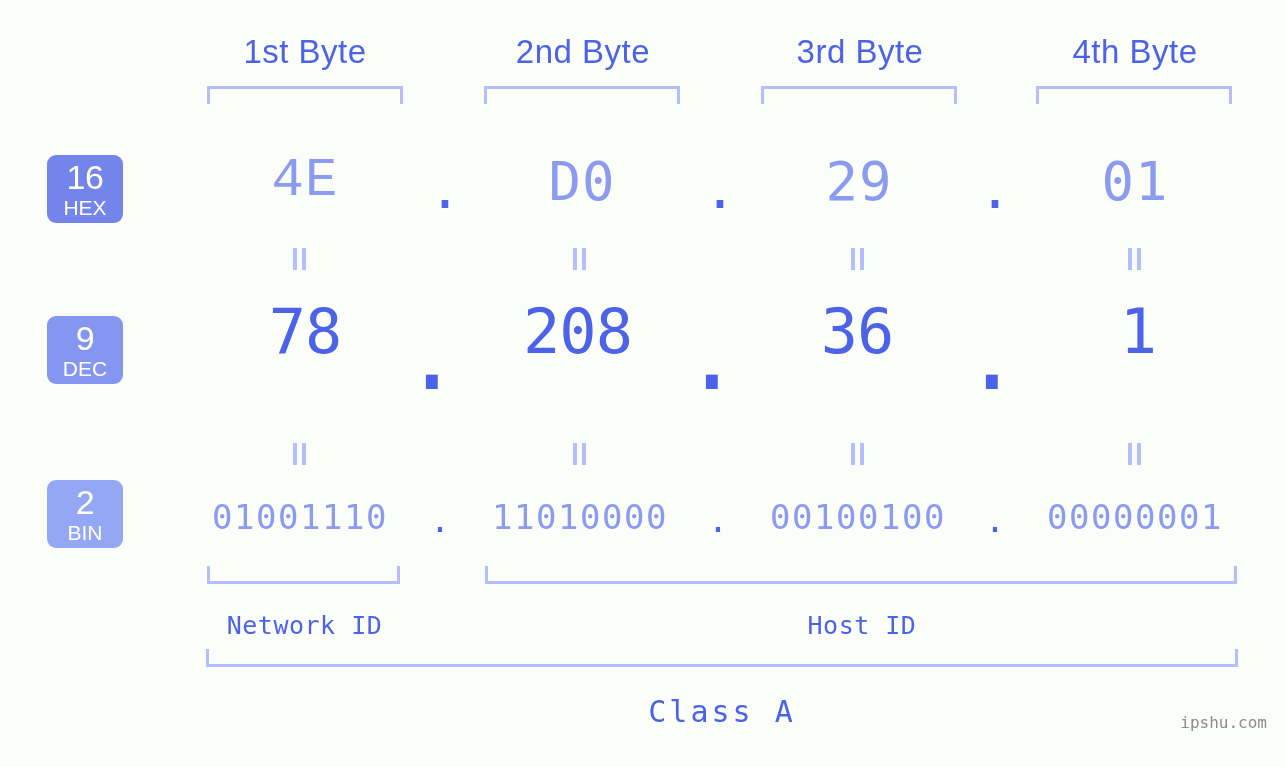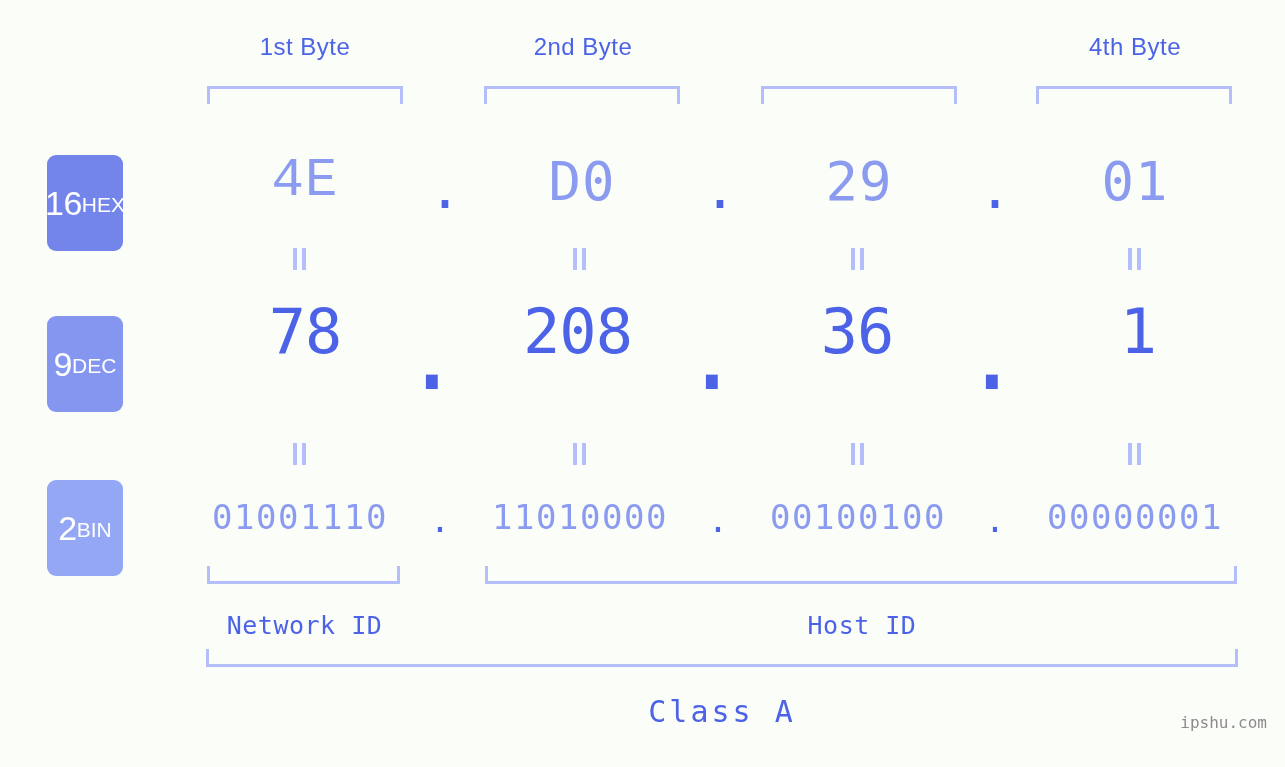--- a/index.html
+++ b/index.html
@@ -19,21 +19,21 @@
   #stage {
     position: relative;
     width: 1285px;
     height: 767px;
   }
 
   
   .byte-title {
     position: absolute;
     top: 33px;
-    font-size: 24px;
+    font-size: 33px;
     color: #4c63e8;
     text-align: center;
     letter-spacing: 0.5px;
     white-space: nowrap;
     font-family: "Liberation Sans", sans-serif;
   }
 
   
   .bracket-down {
     position: absolute;
@@ -48,25 +48,25 @@
     border: 3px solid #b3befa;
     border-top: none;
     box-sizing: border-box;
   }
 
   
   .badge {
     position: absolute;
     left: 47px;
     width: 76px;
-    height: 96px;
+    height: 68px;
     border-radius: 9px;
     color: #ffffff;
     display: flex;
-    flex-direction: row;
+    flex-direction: column;
     align-items: center;
     justify-content: center;
     line-height: 1;
   }
   .badge .num {
     font-size: 34px;
     font-weight: 400;
     letter-spacing: -0.5px;
   }
   .badge .abbr {
@@ -178,20 +178,21 @@
     letter-spacing: 0px;
   }
 </style>
 </head>
 <body style="background: rgb(251, 253, 248);">
 
 <div id="stage">
 
   <div class="byte-title" style="left:205px; width:200px;">1st Byte</div>
   <div class="byte-title" style="left:483px; width:200px;">2nd Byte</div>
+  <div class="byte-title" style="left:760px; width:200px;">3rd Byte</div>
   <div class="byte-title" style="left:1035px; width:200px;">4th Byte</div>
 
   <div class="bracket-down" style="left:207px; top:86px; width:196px;"></div>
   <div class="bracket-down" style="left:484px; top:86px; width:196px;"></div>
   <div class="bracket-down" style="left:761px; top:86px; width:196px;"></div>
   <div class="bracket-down" style="left:1036px; top:86px; width:196px;"></div>
 
   <div class="badge" style="top: 155px; background: rgb(115, 133, 234);">
     <span class="num">16</span>
     <span class="abbr">HEX</span>

